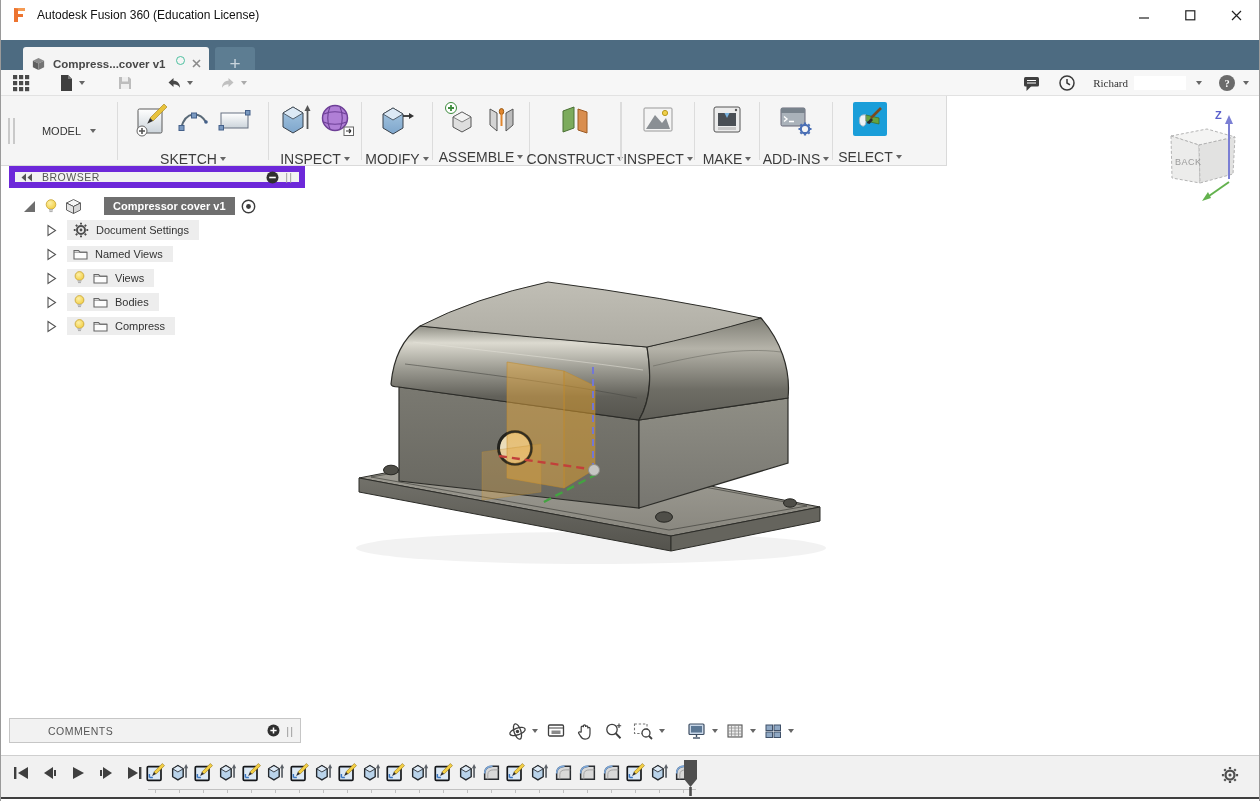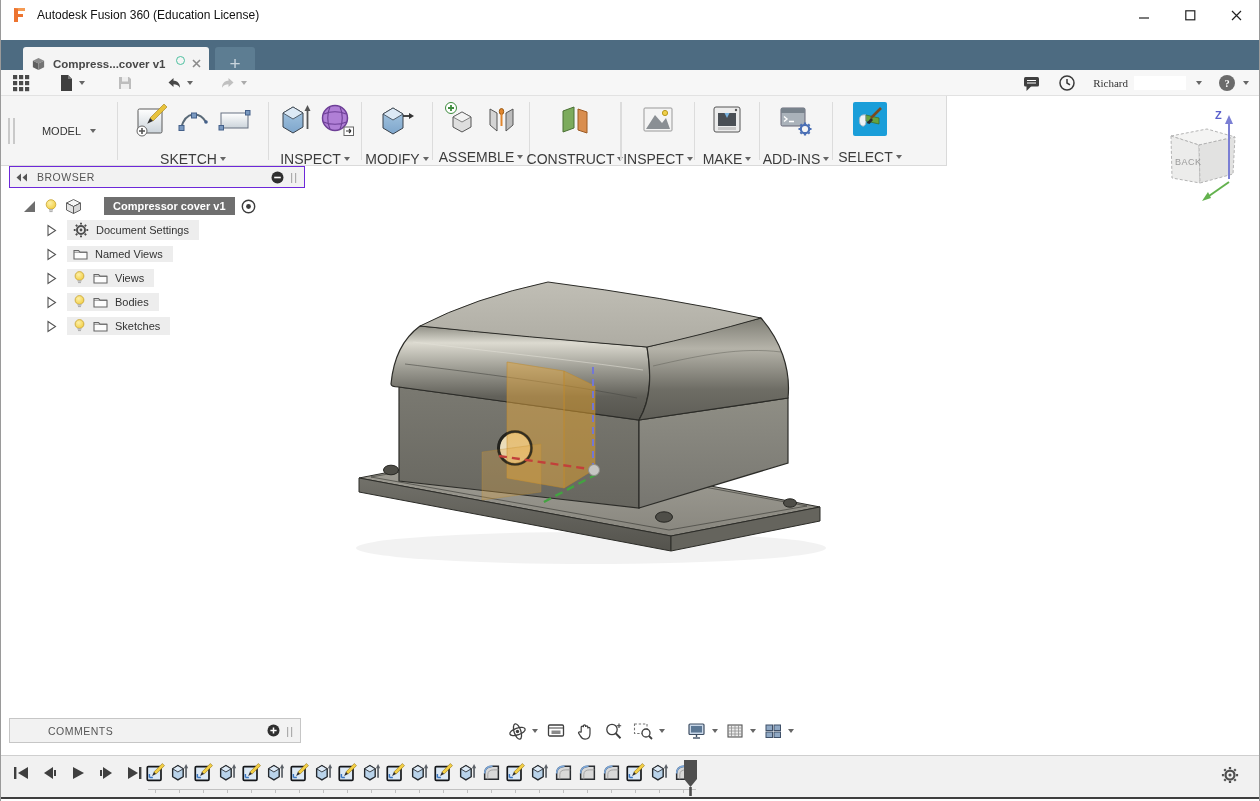--- a/index.html
+++ b/index.html
@@ -39,21 +39,21 @@
   .rb-sep{width:1px;height:58px;background:#dcdcdc;margin-top:6px;}
   .rb-group{display:flex;flex-direction:column;align-items:center;padding-top:5px;box-sizing:border-box;}
   .rb-icons{height:42px;display:flex;align-items:center;gap:5px;}
   .rb-label{font-size:14px;color:#3c3c3c;margin-top:12px;display:flex;align-items:center;}
   .rb-label .caret{margin-left:3px;}
   .sel-box{width:34px;height:34px;background:#1a9ed9;border-radius:2px;}
   
   .canvas{position:absolute;left:0;top:96px;width:100%;height:659px;background:linear-gradient(#fdfdfd,#f2f2f0);z-index:-1;}
   
   .browser{position:absolute;left:8px;top:166px;width:296px;}
-  .b-header{height:22px;background:#f2f2f2;border:1px solid #6d28d9;display:flex;align-items:center;padding:0 6px;box-sizing:border-box;}
+  .b-header{height:22px;background:#f2f2f2;border:6px solid #6d28d9;display:flex;align-items:center;padding:0 6px;box-sizing:border-box;}
   .b-title{font-size:10.5px;color:#555;letter-spacing:.5px;margin-left:8px;flex:1;}
   .grip2{color:#999;font-size:11px;margin-left:6px;letter-spacing:1px;}
   .b-row{height:24px;display:flex;align-items:center;}
   .hl{display:flex;align-items:center;background:#ededed;padding:2px 10px 2px 6px;gap:7px;}
   .b-label{font-size:11px;color:#333;white-space:nowrap;}
   .b-label-dark{font-size:11px;font-weight:bold;color:#fff;background:#6f6f6f;padding:3px 9px;white-space:nowrap;}
   
   .comments{position:absolute;left:8px;top:718px;width:292px;height:25px;background:#f2f2f2;border:1px solid #c6c6c6;
        display:flex;align-items:center;box-sizing:border-box;padding:0 6px;}
   .c-title{font-size:10.5px;color:#555;letter-spacing:.5px;margin-left:32px;flex:1;}
@@ -583,21 +583,21 @@
       <div class="hl" style="margin-left:10px">
         <svg width="13" height="14">
           <circle cx="6.5" cy="5" r="4.4" fill="url(#gBulb)" stroke="#c6a230" stroke-width=".8"></circle>
           <rect x="4.6" y="9.2" width="3.8" height="1.4" fill="#b0b0b0"></rect>
             <rect x="5" y="10.9" width="3" height="1.2" fill="#b0b0b0"></rect>
         </svg>
         <svg width="15" height="12">
           <path d="M1,2.5 L5.5,2.5 L7,4.2 L14,4.2 L14,11 L1,11 Z" fill="#fcfcfc" stroke="#666" stroke-width="1.1"></path>
           <line x1="1" y1="4.2" x2="14" y2="4.2" stroke="#666" stroke-width=".8"></line>
         </svg>
-        <span class="b-label">Sketches</span>
+        <span class="b-label">Compress</span>
       </div>
     </div>
   </div>
 
   <div class="comments">
     <span class="c-title">COMMENTS</span>
     <svg width="13" height="13">
       <circle cx="6.5" cy="6.5" r="6" fill="#2f2f2f"></circle>
       <path d="M6.5,3.4 V9.6 M3.4,6.5 H9.6" stroke="#fff" stroke-width="1.5"></path>
     </svg>

